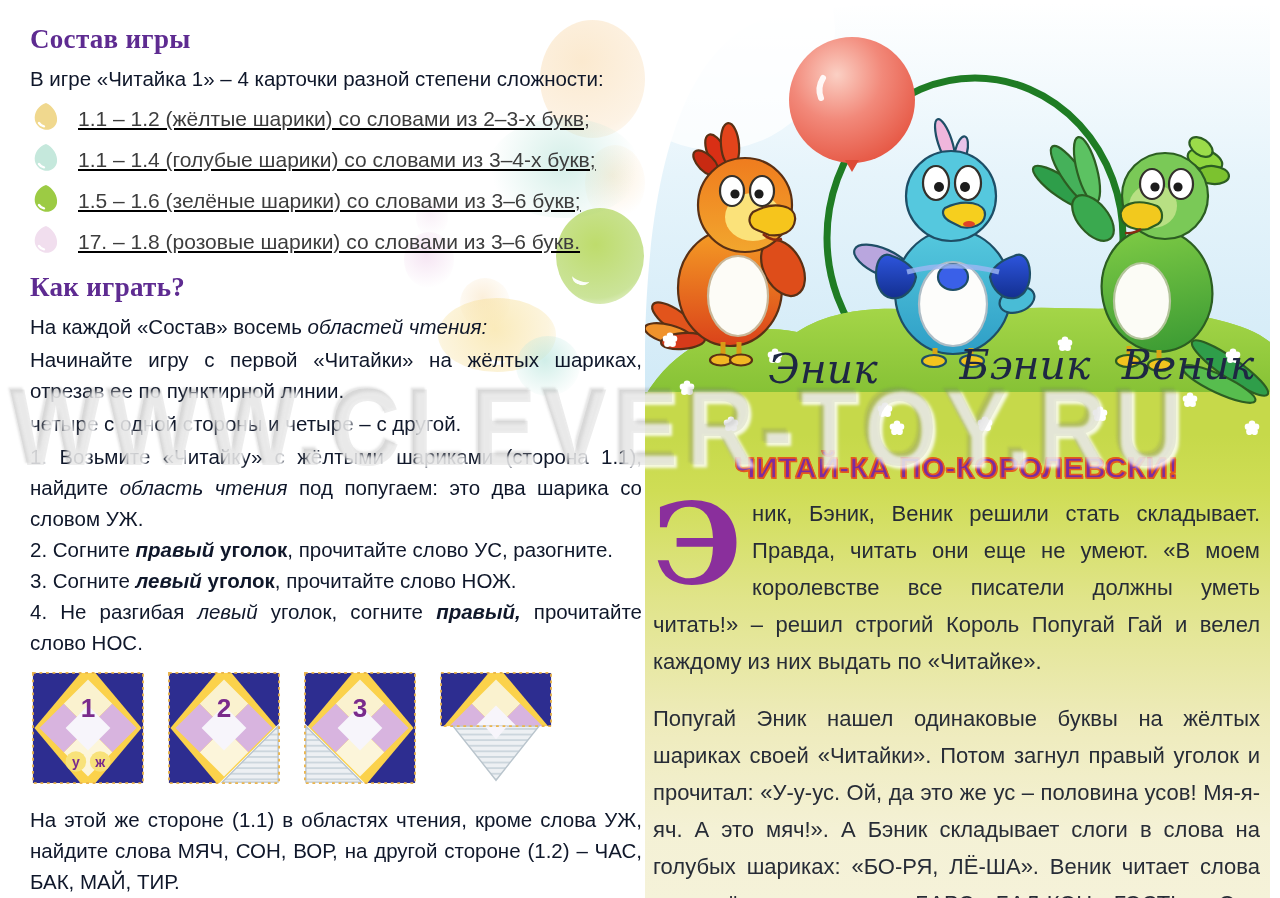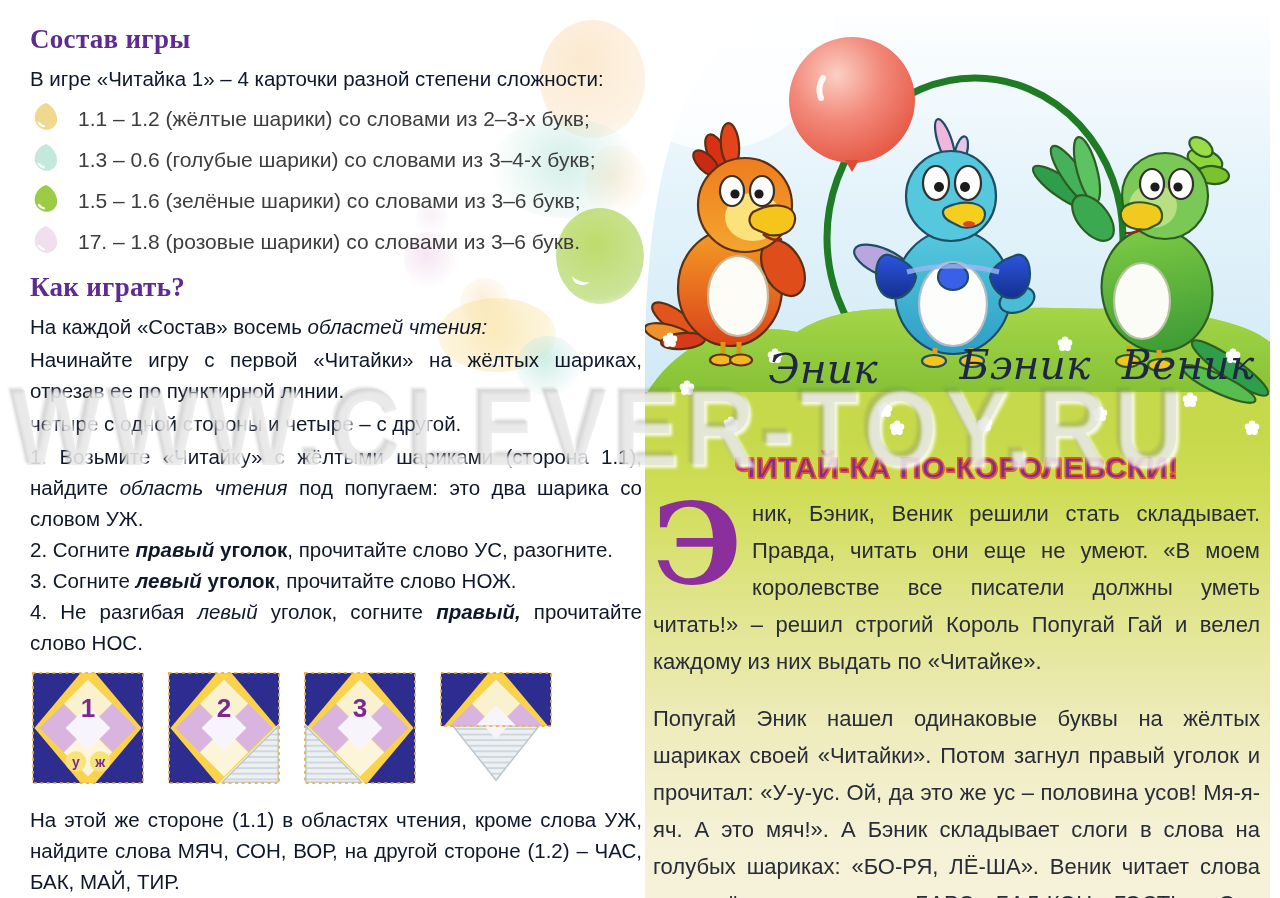--- a/index.html
+++ b/index.html
@@ -8,21 +8,21 @@
   .bi-b{font-weight:bold}.bi-i{font-style:italic}
 
   
   .left-col{position:absolute;left:30px;top:24px;width:612px;z-index:2;}
   .blob{position:absolute;border-radius:50%;z-index:1;}
   .hl{position:absolute;width:18px;height:9px;border:0;border-bottom:4px solid rgba(255,255,255,.95);
       border-radius:50%;z-index:1;}
   h2.sec{font-size:27px;font-weight:bold;color:#5e2b91;margin:0 0 8px 0;letter-spacing:.3px;font-family:Liberation Serif, serif;}
   .body-t{font-size:20.5px;line-height:31px;color:#0f172a;margin:0;}
   .intro{margin-bottom:4px;}
-  .blist{margin:2px 0 10px 0;}
+  .blist{margin:2px 0 10px 0;text-decoration:underline;}
   .blist-row{display:flex;align-items:center;height:41px;}
   .blist-icon{width:46px;flex:0 0 46px;padding-left:2px;}
   .blist-text{font-size:21px;color:#3d3d3d;}
   .para{margin:0 0 2px 0;}
   .just{text-align:justify;}
   .steps p{margin:0;}
   .diagrams{display:flex;gap:24px;margin:14px 0 18px 2px;}
   .closing{margin-top:20px;}
 
   
@@ -142,21 +142,21 @@
         </span>
         <span class="blist-text">1.1 – 1.2 (жёлтые шарики) со словами из 2–3-х букв;</span>
       </div>
       <div class="blist-row">
         <span class="blist-icon">
           <svg width="27" height="29" viewBox="0 0 27 29">
               <path d="M14,1 C21,4 26,12 25,19 C24,25.5 17.5,29 12,27.5 C5.5,25.8 1.5,19.5 3,12.8 C4.3,7 8.5,2.8 14,1 Z" fill="#C5E8DC"></path>
               <path d="M7,21 q2,3 5,3.4" stroke="#fff" stroke-width="2.4" fill="none" stroke-linecap="round"></path>
             </svg>
         </span>
-        <span class="blist-text">1.3 – 0.6 (голубые шарики) со словами из 3–4-х букв;</span>
+        <span class="blist-text">1.1 – 1.4 (голубые шарики) со словами из 3–4-х букв;</span>
       </div>
       <div class="blist-row">
         <span class="blist-icon">
           <svg width="27" height="29" viewBox="0 0 27 29">
               <path d="M14,1 C21,4 26,12 25,19 C24,25.5 17.5,29 12,27.5 C5.5,25.8 1.5,19.5 3,12.8 C4.3,7 8.5,2.8 14,1 Z" fill="#9CCB44"></path>
               <path d="M7,21 q2,3 5,3.4" stroke="#fff" stroke-width="2.4" fill="none" stroke-linecap="round"></path>
             </svg>
         </span>
         <span class="blist-text">1.5 – 1.6 (зелёные шарики) со словами из 3–6 букв;</span>
       </div>

